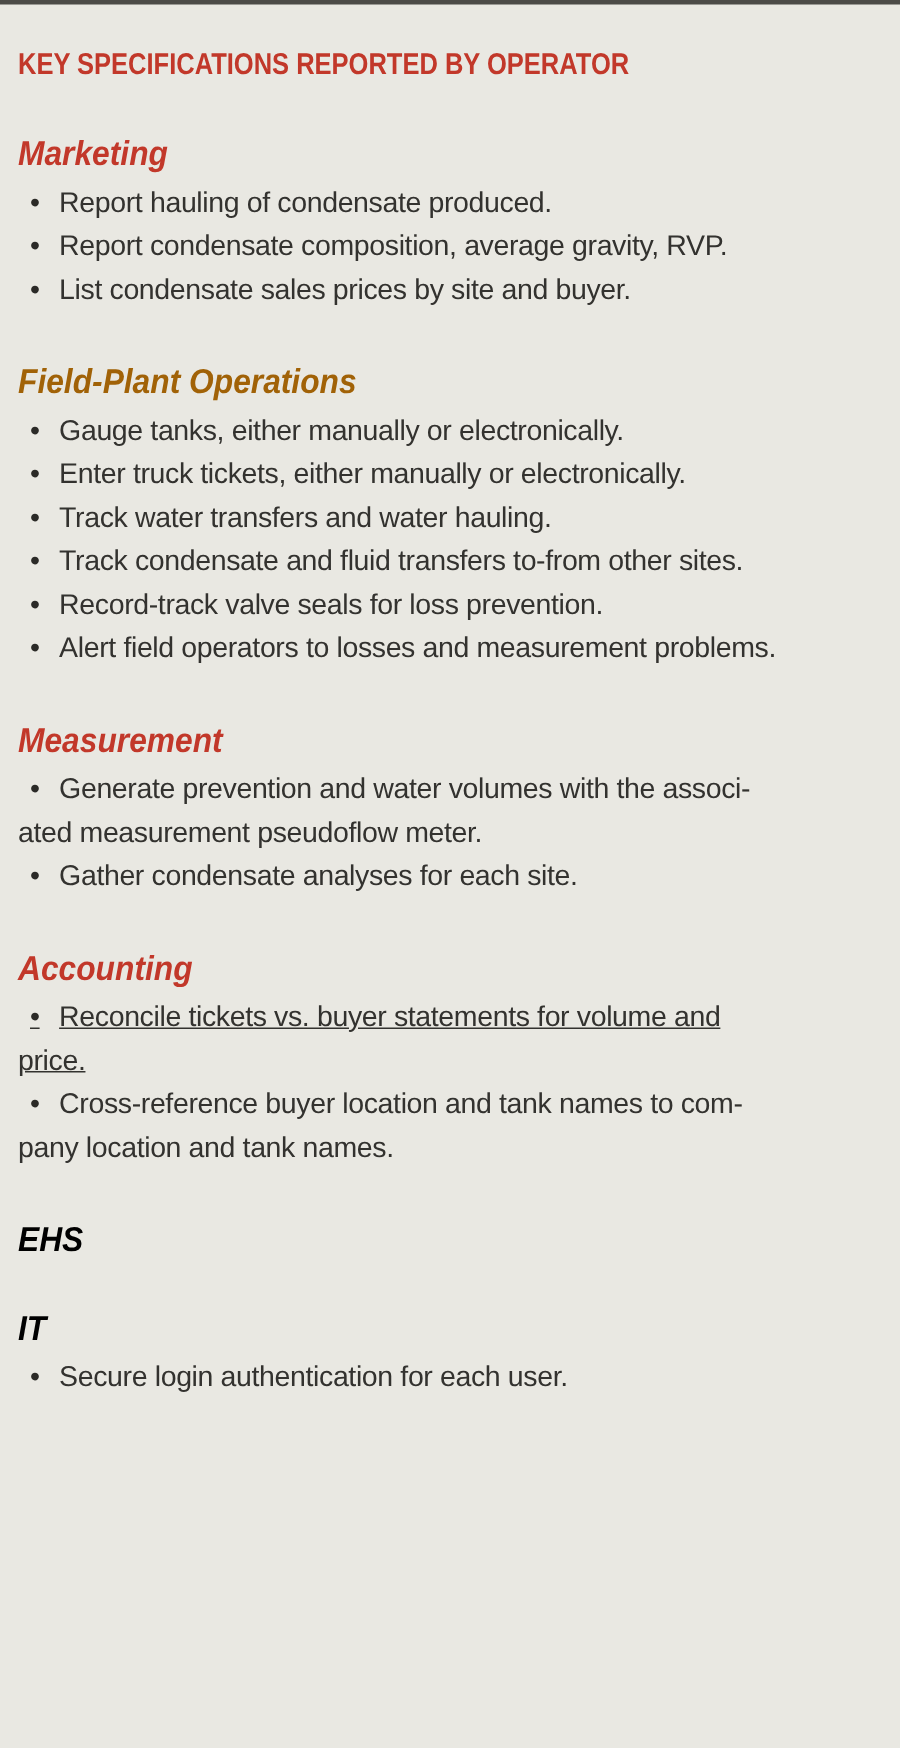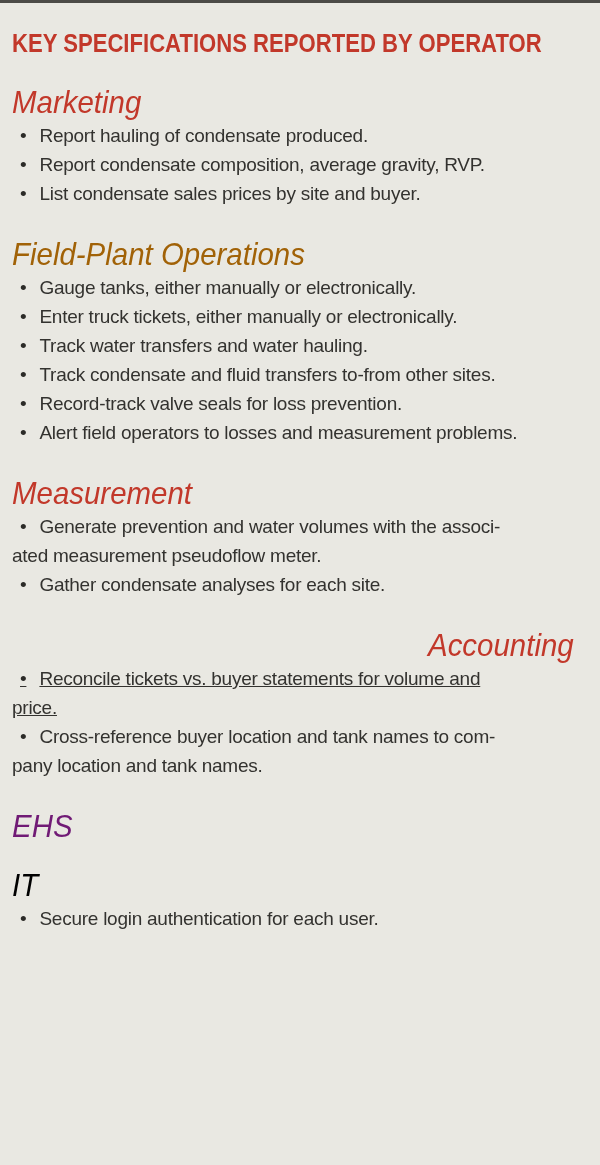--- a/index.html
+++ b/index.html
@@ -18,37 +18,37 @@
     height: 3px;
     width: 100%;
     background: #4c4b47;
   }
   .content {
     padding: 0 14px 0 12px;
     box-sizing: border-box;
   }
   .title {
     margin: 27px 0 0 0;
-    font-size: 26px;
+    font-size: 20px;
     line-height: 26px;
     font-weight: bold;
     color: #c2382a;
     white-space: nowrap;
   }
   .condense-title {
     display: inline-block;
     transform: scaleX(0.85);
     transform-origin: 0 50%;
     letter-spacing: 0px;
   }
   .section-heading {
     margin: 33px 0 6px 0;
-    font-size: 32px;
+    font-size: 23px;
     line-height: 26px;
-    font-weight: normal;
+    font-weight: bold;
     font-style: italic;
     color: #c2382a;
     white-space: nowrap;
   }
   .condense-h {
     display: inline-block;
     transform: scaleX(0.92);
     transform-origin: 0 50%;
   }
   .bullets {
@@ -100,30 +100,30 @@
       </section>
       <section>
         <h3 class="section-heading" style="color: rgb(194, 56, 42);"><span class="condense-h">Measurement</span></h3>
         <div class="bullets">
           <div class="bullet" style="color: rgb(51, 50, 47);"><span class="dot">•</span><span class="btxt">Generate prevention and water volumes with the associ-
 ated measurement pseudoflow meter.</span></div>
           <div class="bullet" style="color: rgb(51, 50, 47);"><span class="dot">•</span><span class="btxt">Gather condensate analyses for each site.</span></div>
         </div>
       </section>
       <section>
-        <h3 class="section-heading" style="color: rgb(194, 56, 42); text-align: right;"><span class="condense-h">Accounting</span></h3>
+        <h3 class="section-heading" style="color: rgb(194, 56, 42);"><span class="condense-h">Accounting</span></h3>
         <div class="bullets">
           <div class="bullet" style="color: rgb(51, 50, 47); text-decoration: underline;"><span class="dot">•</span><span class="btxt">Reconcile tickets vs. buyer statements for volume and
 price.</span></div>
           <div class="bullet" style="color: rgb(51, 50, 47);"><span class="dot">•</span><span class="btxt">Cross-reference buyer location and tank names to com-
 pany location and tank names.</span></div>
         </div>
       </section>
       <section>
-        <h3 class="section-heading" style="color: #701a75;"><span class="condense-h">EHS</span></h3>
+        <h3 class="section-heading" style="color: #000000;"><span class="condense-h">EHS</span></h3>
       </section>
       <section>
         <h3 class="section-heading" style="color: #000000;"><span class="condense-h">IT</span></h3>
         <div class="bullets">
           <div class="bullet" style="color: rgb(51, 50, 47);"><span class="dot">•</span><span class="btxt">Secure login authentication for each user.</span></div>
         </div>
       </section>
     </div>
 </div>
 

